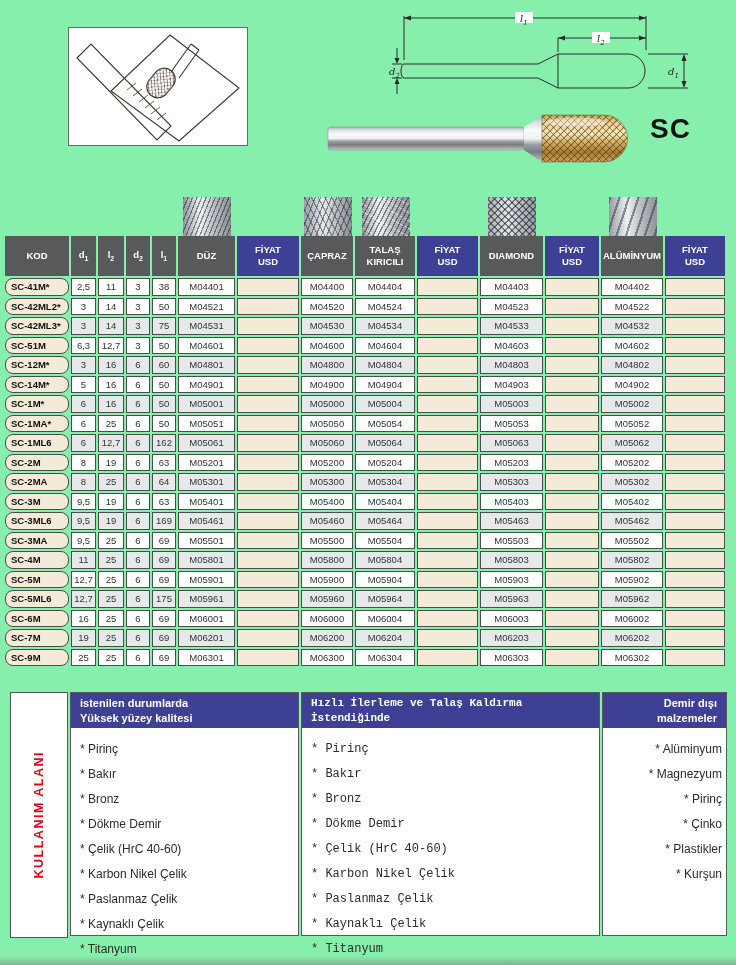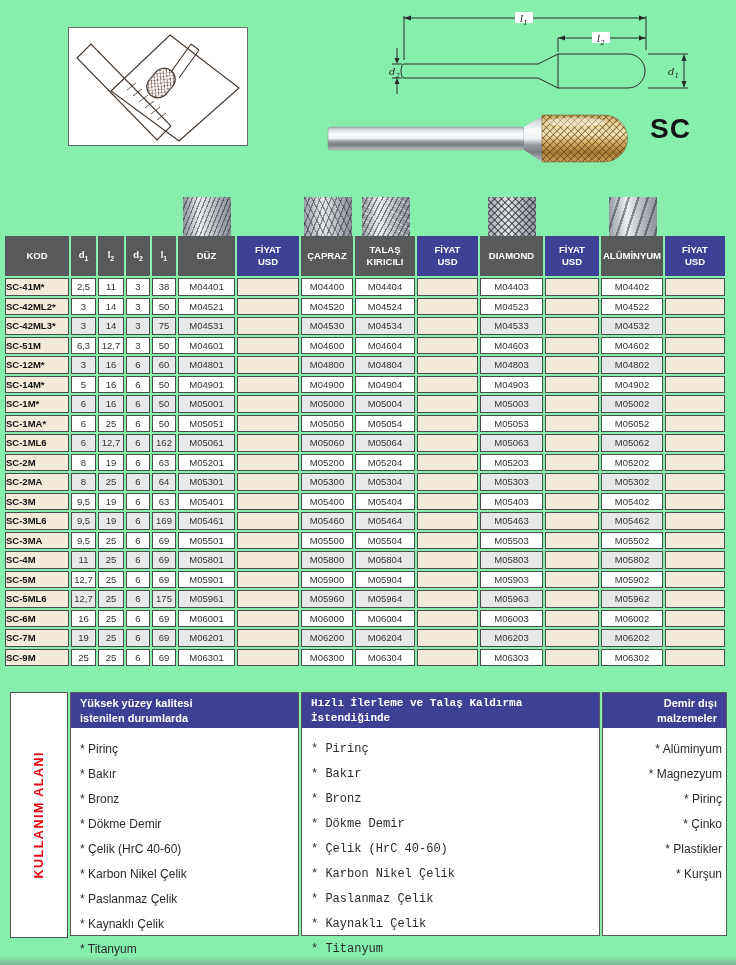--- a/index.html
+++ b/index.html
@@ -39,22 +39,22 @@
   table.prod{position:absolute;left:3px;top:234px;width:724px;table-layout:fixed;
              border-collapse:separate;border-spacing:2px;}
   table.prod th{height:40px;font-size:9.5px;font-weight:bold;color:#fff;text-align:center;
                 vertical-align:middle;padding:0 1px;line-height:1.25;}
   table.prod th.gray{background:#58595b;}
   table.prod th.blue{background:#3e4095;}
   table.prod th sub{font-size:7px;}
   table.prod td{height:15.5px;border:1px solid #4b4c4e;background:#fff;font-size:9.5px;
                 color:#333;text-align:center;vertical-align:middle;padding:0;line-height:1;}
   table.prod tr.even td{background:#e7e8ea;}
-  table.prod td.kod{background:#f3ead8 !important;text-align:left;
-                    font-weight:bold;color:#111;}
+  table.prod td.kod{background:#f3ead8 !important;text-align:left;padding-left:5px;
+                    font-weight:bold;color:#111;border-radius:8px;}
   table.prod td.fiyat{background:#f3ead8 !important;}
   .w-kod{width:64px}.w-d1{width:25px}.w-l2{width:26px}.w-d2{width:24px}.w-l1{width:24px}
   .w-duz{width:57px}.w-fiyat_duz{width:62px}.w-capraz{width:52px}.w-talas{width:60px}
   .w-fiyat_capraz{width:61px}.w-diamond{width:63px}.w-fiyat_diamond{width:54px}
   .w-aluminyum{width:62px}.w-fiyat_aluminyum{width:60px}
 
   
   .u-label{position:absolute;left:10px;top:692px;width:56px;height:244px;border:1px solid #555;
            display:flex;align-items:center;justify-content:center;background:#fff;}
   .u-label span{writing-mode:vertical-rl;transform:rotate(180deg);color:#e30613;font-weight:bold;
@@ -539,22 +539,22 @@
           <td class="fiyat"></td>
         </tr>
       </tbody>
   </table>
 
   <div class="u-label">
     <span>KULLANIM  ALANI</span>
   </div>
   <div class="u-col u-c1">
     <div class="u-head">
+        <div>istenilen durumlarda</div>
         <div>Yüksek yüzey kalitesi</div>
-        <div>istenilen durumlarda</div>
       </div>
     <div class="u-items">
         <div class="u-item">* Pirinç</div>
         <div class="u-item">* Bakır</div>
         <div class="u-item">* Bronz</div>
         <div class="u-item">* Dökme Demir</div>
         <div class="u-item">* Çelik (HrC 40-60)</div>
         <div class="u-item">* Karbon Nikel Çelik</div>
         <div class="u-item">* Paslanmaz Çelik</div>
         <div class="u-item">* Kaynaklı Çelik</div>

